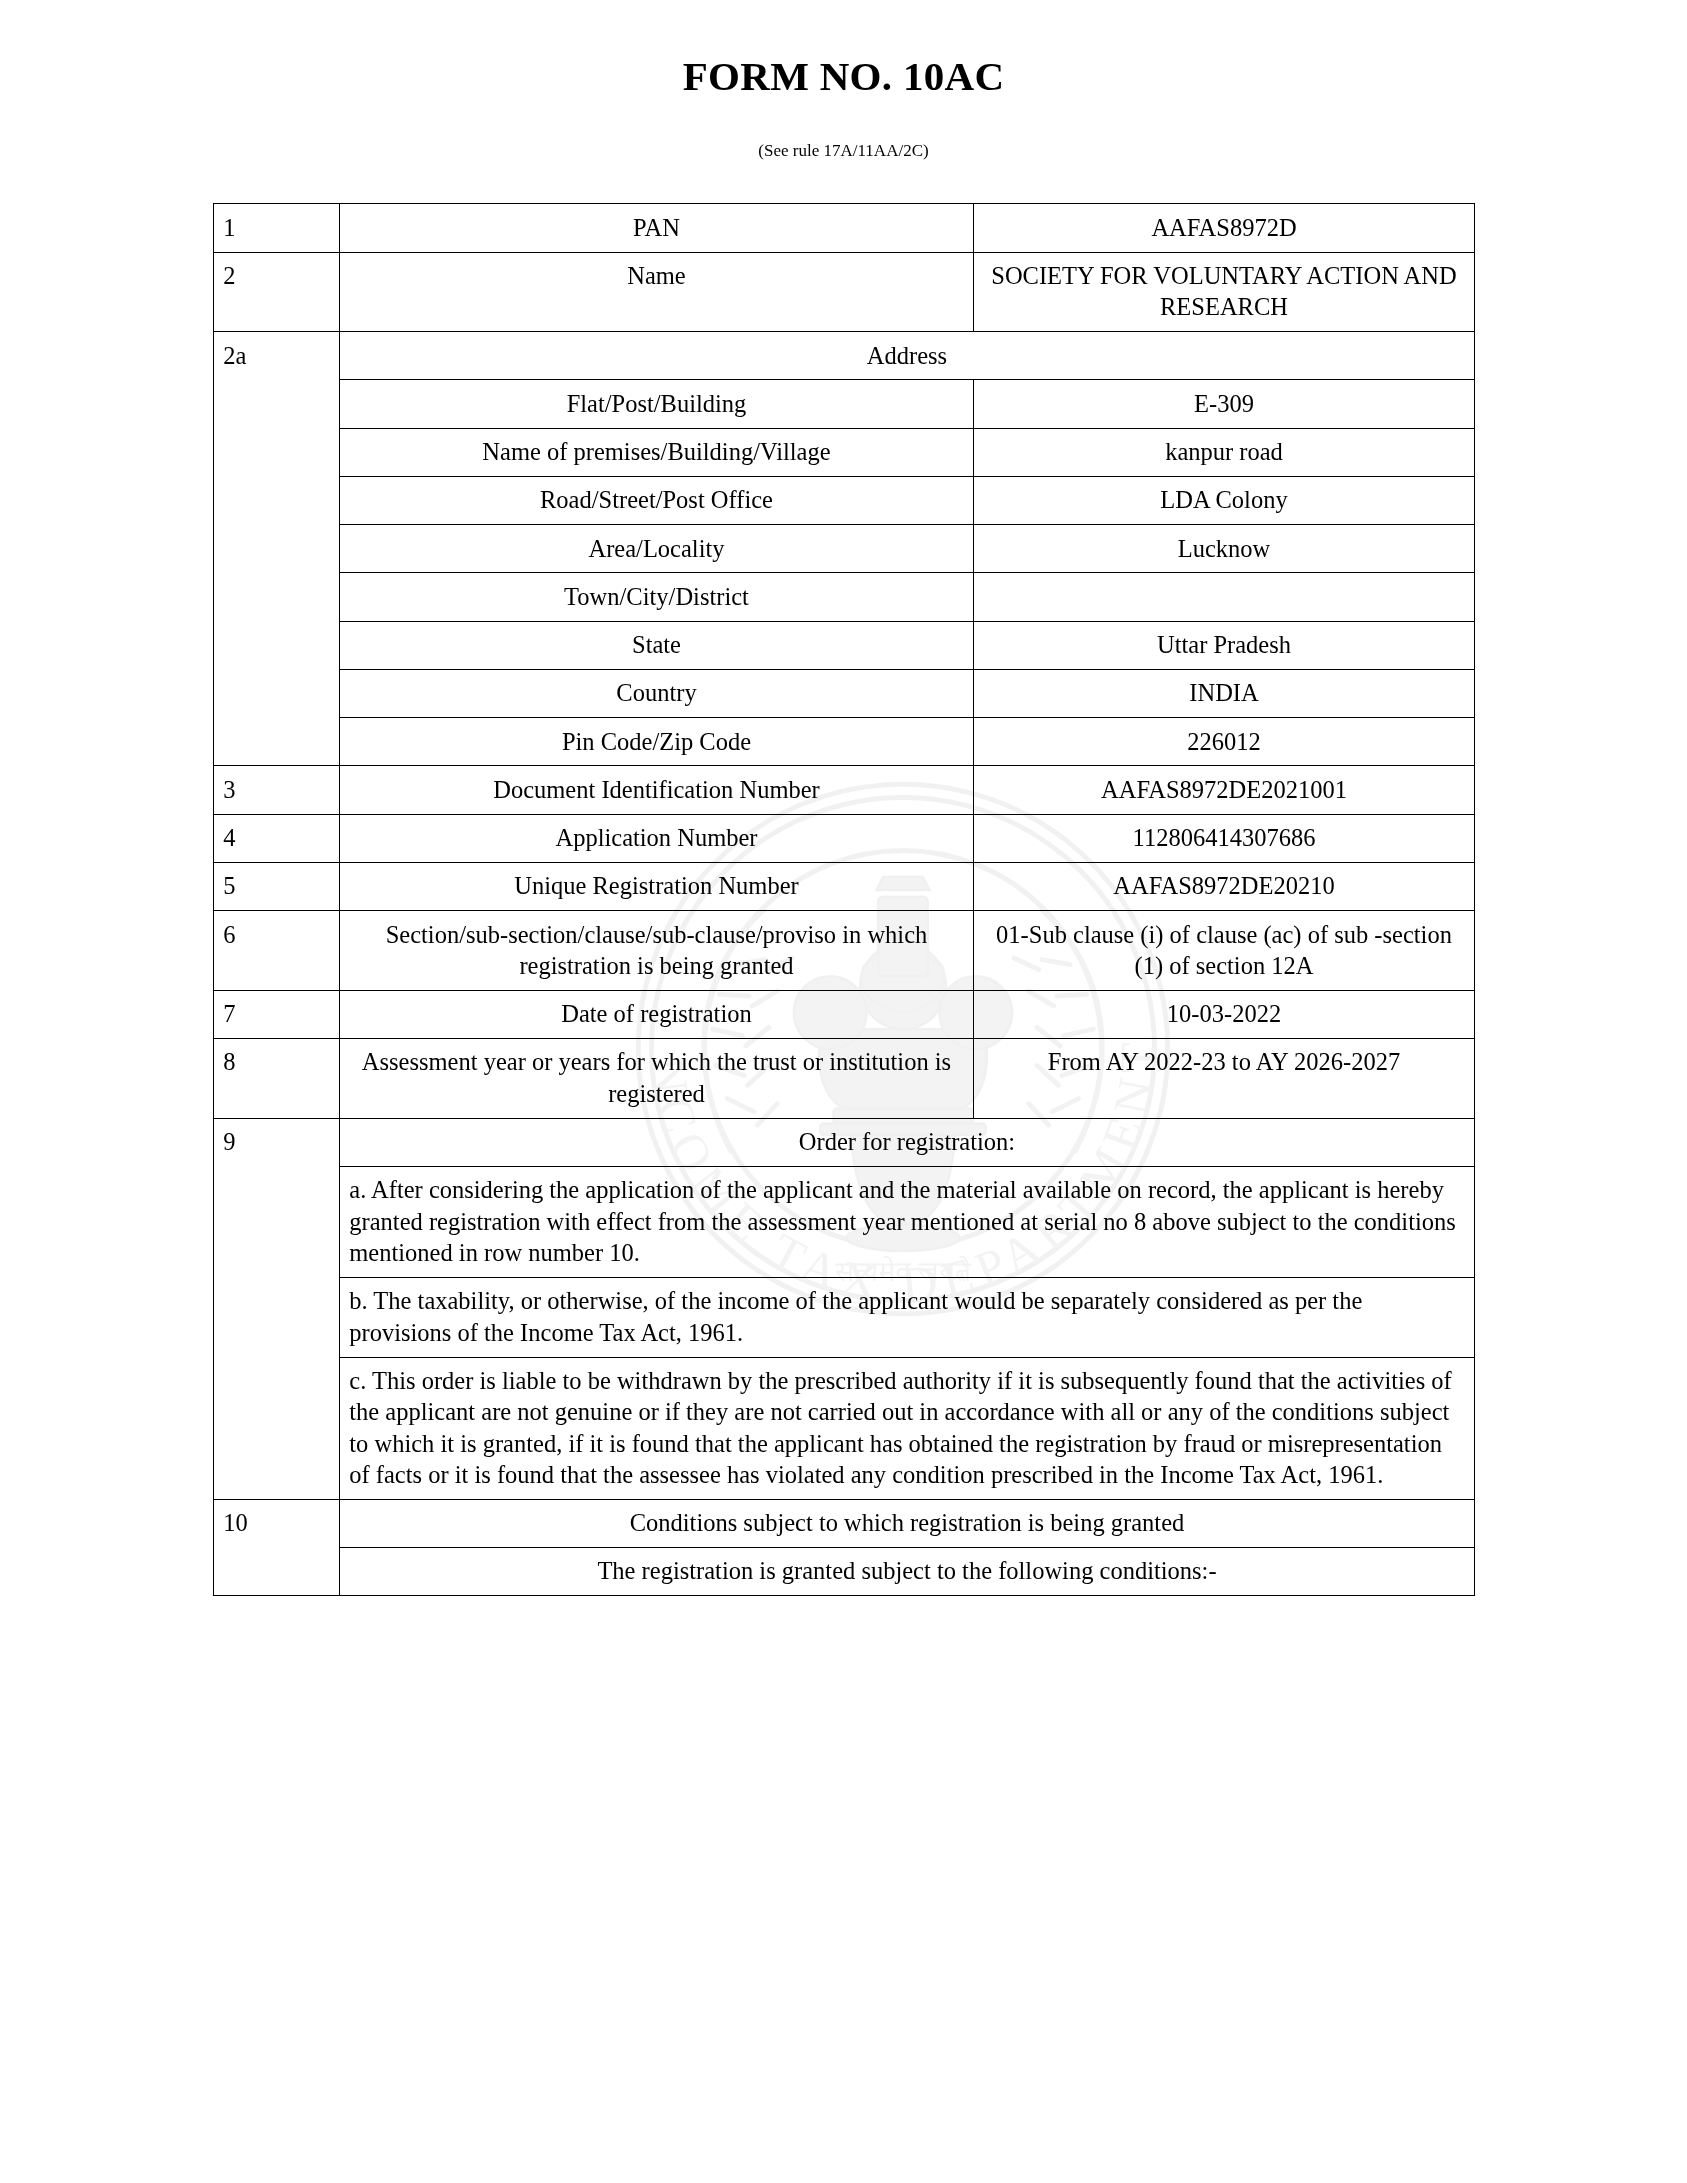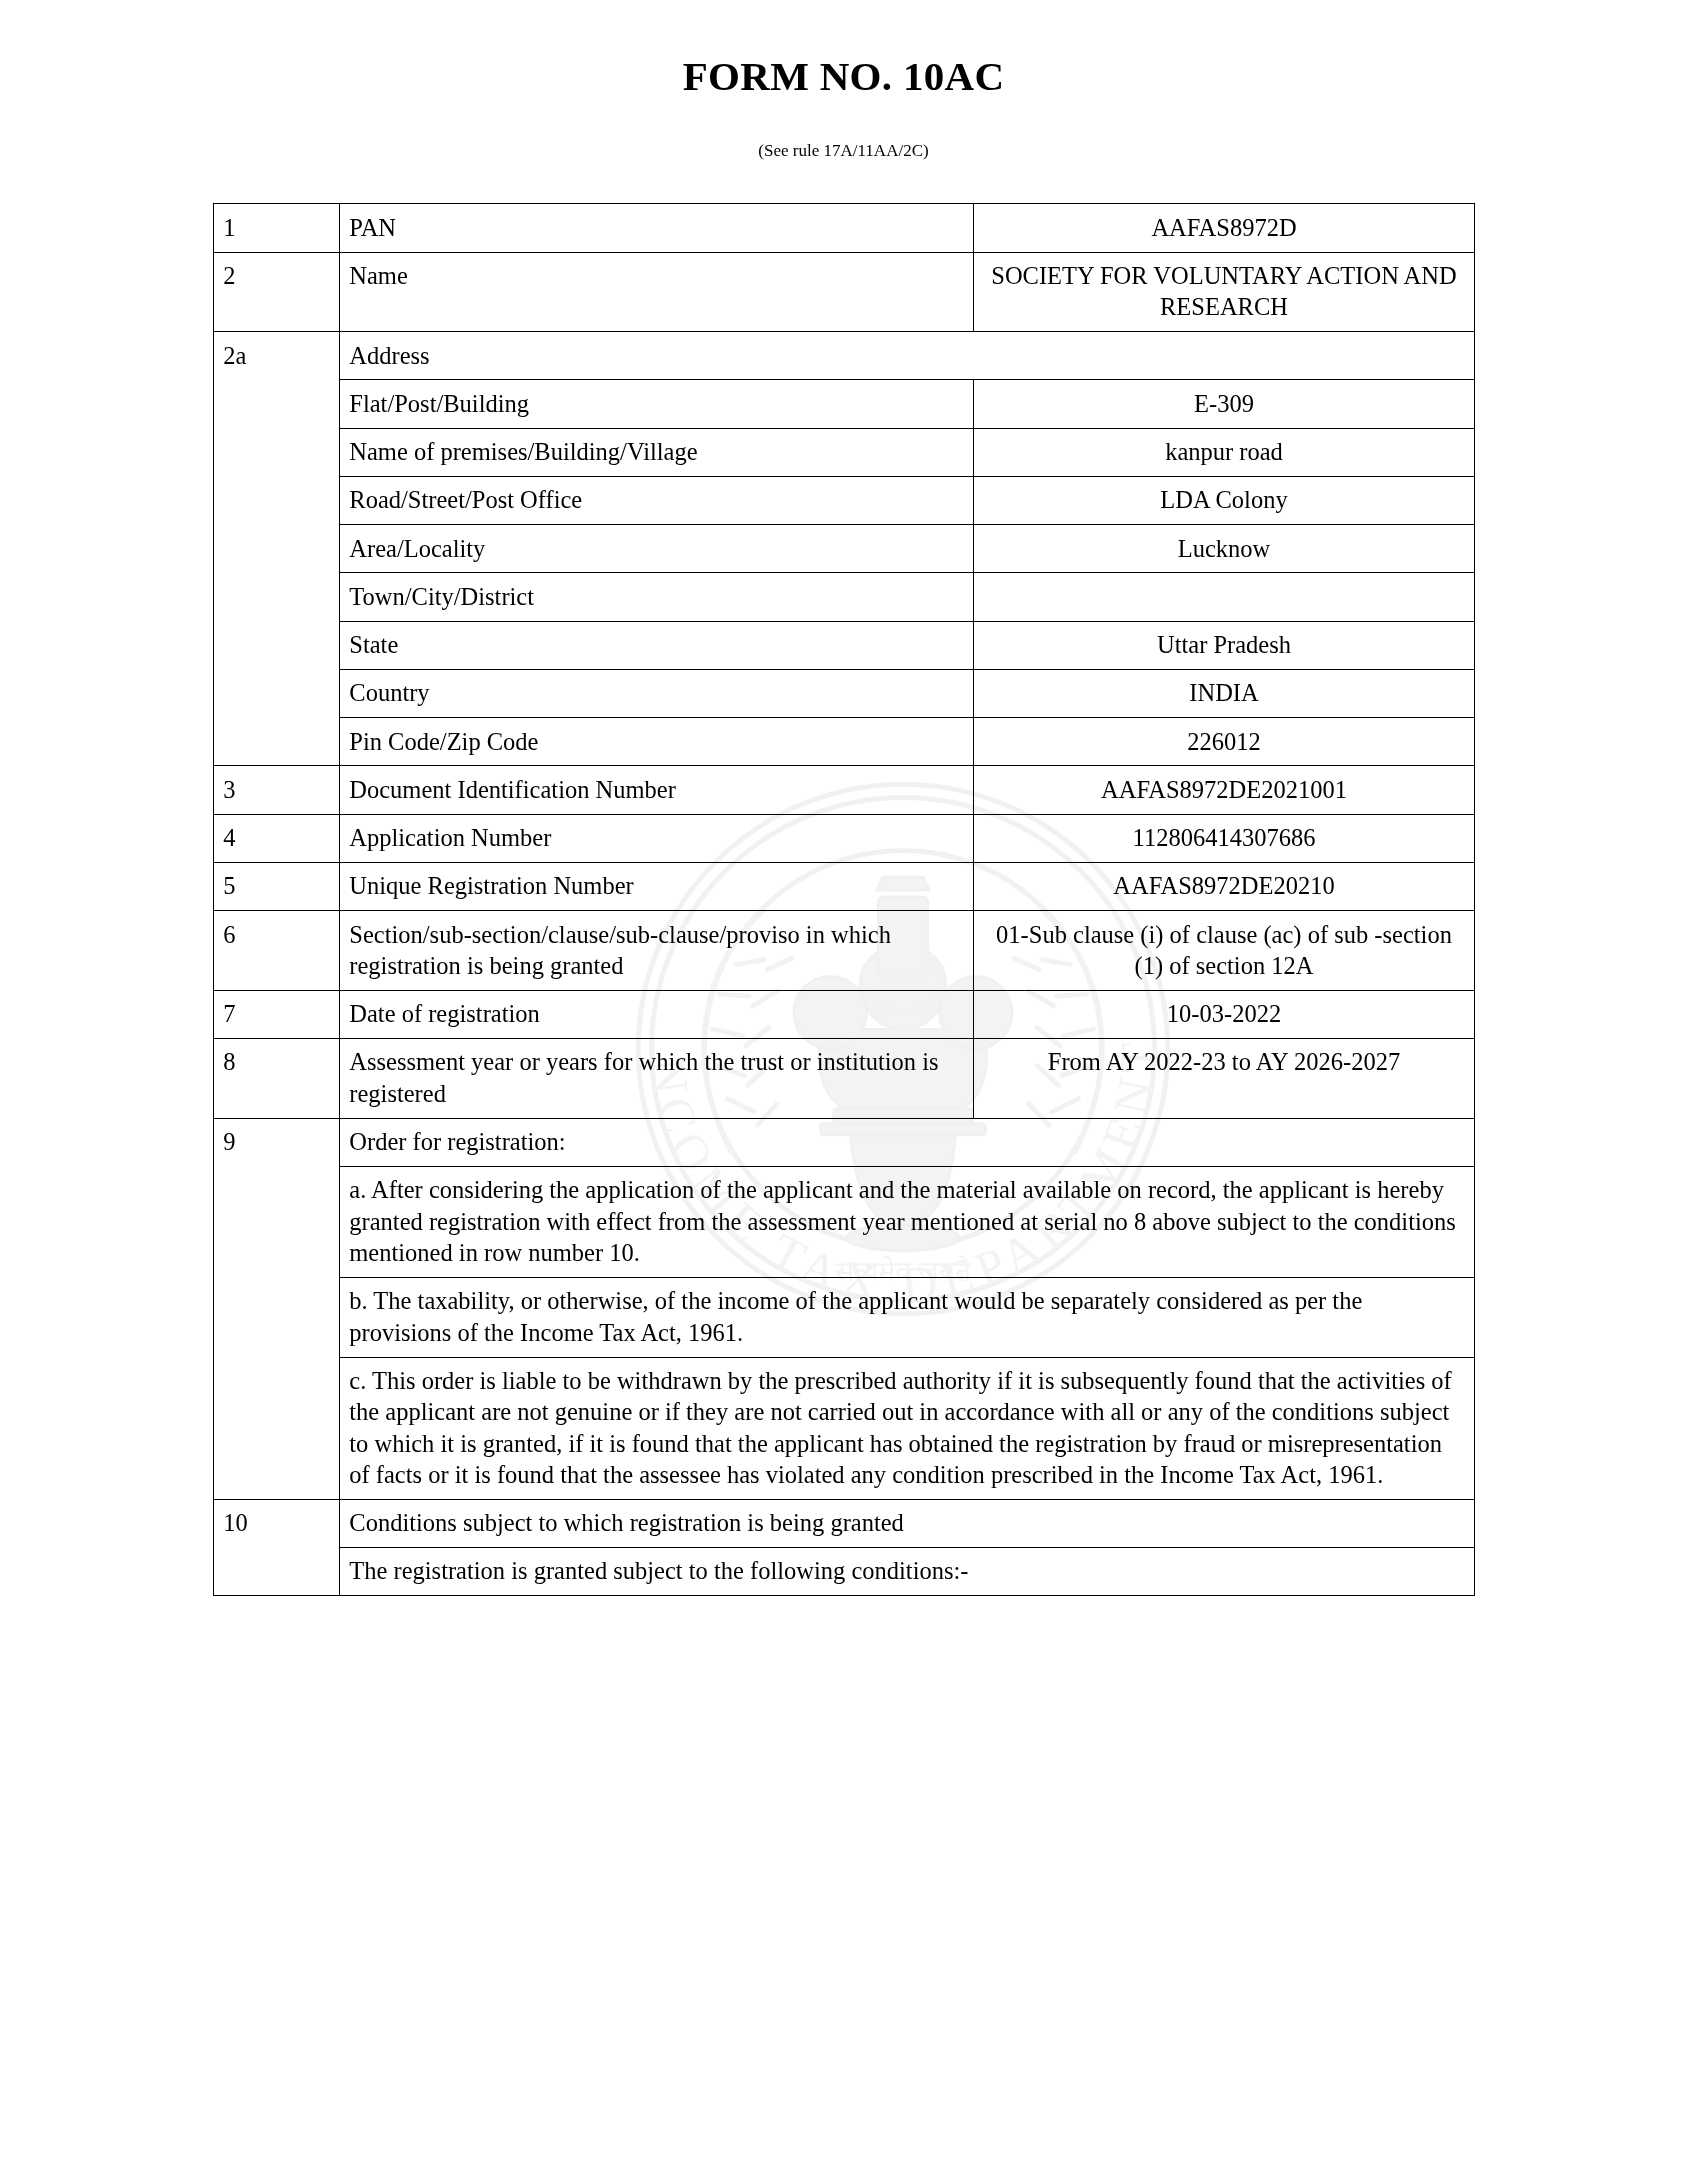--- a/index.html
+++ b/index.html
@@ -79,21 +79,21 @@
     line-height: 1.28;
     padding: 7.3px 9.3px 8.6px 9.3px;
     vertical-align: top;
     background: transparent;
   }
   col.c-num   { width: 126px; }
   col.c-label { width: 634px; }
   col.c-value { width: 501px; }
 
   td.num   { text-align: left; }
-  td.label { text-align: left; }
+  td.label { text-align: center; }
   td.value { text-align: center; }
   td.para {
     font-size: 24.5px;
     line-height: 1.30;
     padding: 9.3px 10.6px 10.6px 9.3px;
   }
 </style>
 </head>
 <body>
 

